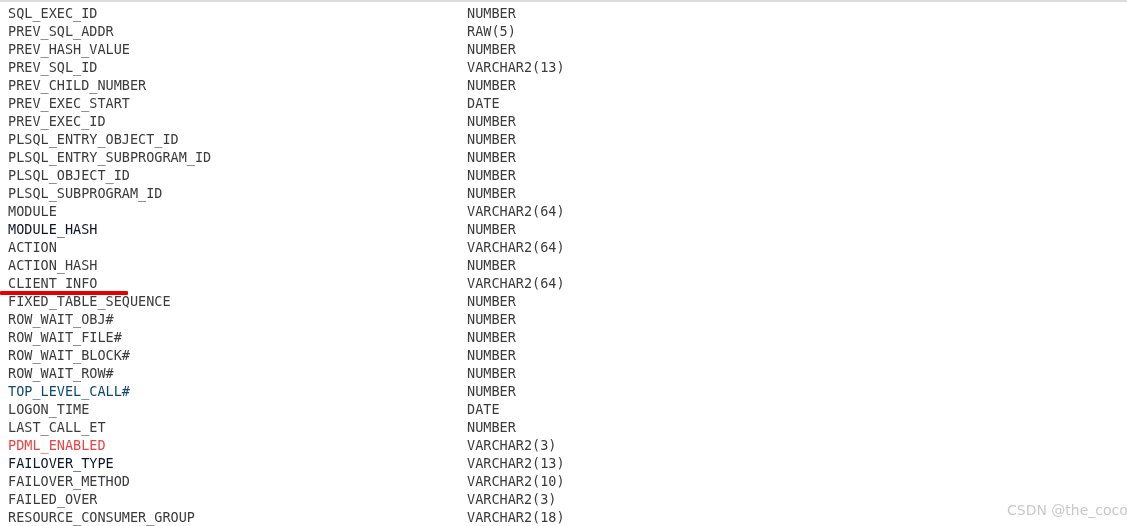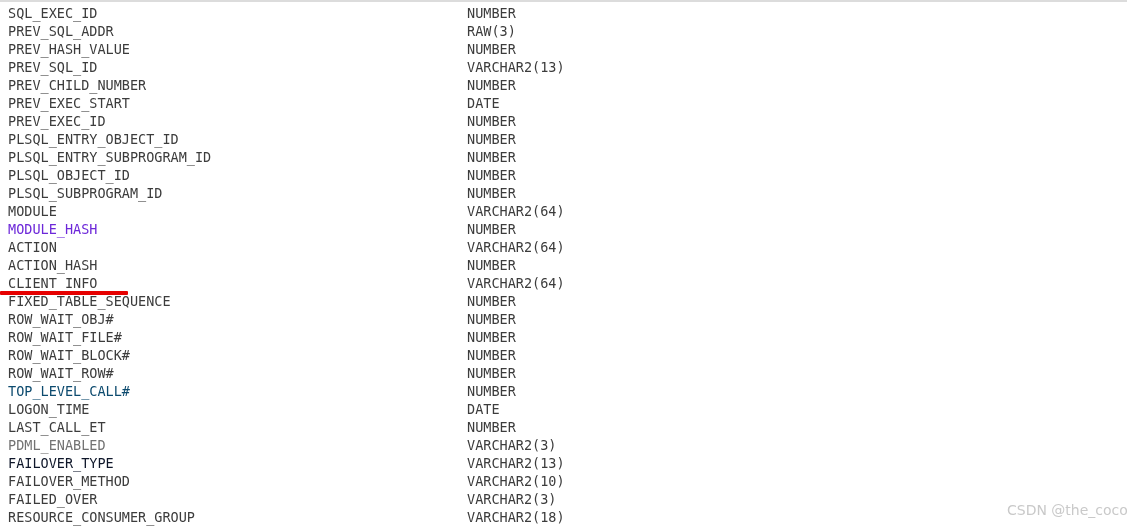--- a/index.html
+++ b/index.html
@@ -78,44 +78,44 @@
 </style>
 </head>
 <body>
 
 <div id="screen">
 
   <div id="top-rule" style="background: rgb(220, 220, 220);"></div>
 
   <div id="column-list">
       <div class="col-row"><span class="col-name" style="color: rgb(60, 60, 60);">SQL_EXEC_ID</span><span class="col-type" style="color: rgb(60, 60, 60);">NUMBER</span></div>
-      <div class="col-row"><span class="col-name" style="color: rgb(60, 60, 60);">PREV_SQL_ADDR</span><span class="col-type" style="color: rgb(60, 60, 60);">RAW(3)</span></div>
+      <div class="col-row"><span class="col-name" style="color: rgb(60, 60, 60);">PREV_SQL_ADDR</span><span class="col-type" style="color: rgb(60, 60, 60);">RAW(5)</span></div>
       <div class="col-row"><span class="col-name" style="color: rgb(60, 60, 60);">PREV_HASH_VALUE</span><span class="col-type" style="color: rgb(60, 60, 60);">NUMBER</span></div>
       <div class="col-row"><span class="col-name" style="color: rgb(60, 60, 60);">PREV_SQL_ID</span><span class="col-type" style="color: rgb(60, 60, 60);">VARCHAR2(13)</span></div>
       <div class="col-row"><span class="col-name" style="color: rgb(60, 60, 60);">PREV_CHILD_NUMBER</span><span class="col-type" style="color: rgb(60, 60, 60);">NUMBER</span></div>
       <div class="col-row"><span class="col-name" style="color: rgb(60, 60, 60);">PREV_EXEC_START</span><span class="col-type" style="color: rgb(60, 60, 60);">DATE</span></div>
       <div class="col-row"><span class="col-name" style="color: rgb(60, 60, 60);">PREV_EXEC_ID</span><span class="col-type" style="color: rgb(60, 60, 60);">NUMBER</span></div>
       <div class="col-row"><span class="col-name" style="color: rgb(60, 60, 60);">PLSQL_ENTRY_OBJECT_ID</span><span class="col-type" style="color: rgb(60, 60, 60);">NUMBER</span></div>
       <div class="col-row"><span class="col-name" style="color: rgb(60, 60, 60);">PLSQL_ENTRY_SUBPROGRAM_ID</span><span class="col-type" style="color: rgb(60, 60, 60);">NUMBER</span></div>
       <div class="col-row"><span class="col-name" style="color: rgb(60, 60, 60);">PLSQL_OBJECT_ID</span><span class="col-type" style="color: rgb(60, 60, 60);">NUMBER</span></div>
       <div class="col-row"><span class="col-name" style="color: rgb(60, 60, 60);">PLSQL_SUBPROGRAM_ID</span><span class="col-type" style="color: rgb(60, 60, 60);">NUMBER</span></div>
       <div class="col-row"><span class="col-name" style="color: rgb(60, 60, 60);">MODULE</span><span class="col-type" style="color: rgb(60, 60, 60);">VARCHAR2(64)</span></div>
-      <div class="col-row"><span class="col-name" style="color: #6d28d9;">MODULE_HASH</span><span class="col-type" style="color: rgb(60, 60, 60);">NUMBER</span></div>
+      <div class="col-row"><span class="col-name" style="color: #0f172a;">MODULE_HASH</span><span class="col-type" style="color: rgb(60, 60, 60);">NUMBER</span></div>
       <div class="col-row"><span class="col-name" style="color: rgb(60, 60, 60);">ACTION</span><span class="col-type" style="color: rgb(60, 60, 60);">VARCHAR2(64)</span></div>
       <div class="col-row"><span class="col-name" style="color: rgb(60, 60, 60);">ACTION_HASH</span><span class="col-type" style="color: rgb(60, 60, 60);">NUMBER</span></div>
       <div class="col-row"><span class="col-name" style="color: rgb(60, 60, 60);">CLIENT_INFO</span><span class="col-type" style="color: rgb(60, 60, 60);">VARCHAR2(64)</span></div>
       <div class="col-row"><span class="col-name" style="color: rgb(60, 60, 60);">FIXED_TABLE_SEQUENCE</span><span class="col-type" style="color: rgb(60, 60, 60);">NUMBER</span></div>
       <div class="col-row"><span class="col-name" style="color: rgb(60, 60, 60);">ROW_WAIT_OBJ#</span><span class="col-type" style="color: rgb(60, 60, 60);">NUMBER</span></div>
       <div class="col-row"><span class="col-name" style="color: rgb(60, 60, 60);">ROW_WAIT_FILE#</span><span class="col-type" style="color: rgb(60, 60, 60);">NUMBER</span></div>
       <div class="col-row"><span class="col-name" style="color: rgb(60, 60, 60);">ROW_WAIT_BLOCK#</span><span class="col-type" style="color: rgb(60, 60, 60);">NUMBER</span></div>
       <div class="col-row"><span class="col-name" style="color: rgb(60, 60, 60);">ROW_WAIT_ROW#</span><span class="col-type" style="color: rgb(60, 60, 60);">NUMBER</span></div>
       <div class="col-row"><span class="col-name" style="color: #0c4a6e;">TOP_LEVEL_CALL#</span><span class="col-type" style="color: rgb(60, 60, 60);">NUMBER</span></div>
       <div class="col-row"><span class="col-name" style="color: rgb(60, 60, 60);">LOGON_TIME</span><span class="col-type" style="color: rgb(60, 60, 60);">DATE</span></div>
       <div class="col-row"><span class="col-name" style="color: rgb(60, 60, 60);">LAST_CALL_ET</span><span class="col-type" style="color: rgb(60, 60, 60);">NUMBER</span></div>
-      <div class="col-row"><span class="col-name" style="color: #737373;">PDML_ENABLED</span><span class="col-type" style="color: rgb(60, 60, 60);">VARCHAR2(3)</span></div>
+      <div class="col-row"><span class="col-name" style="color: #ef4444;">PDML_ENABLED</span><span class="col-type" style="color: rgb(60, 60, 60);">VARCHAR2(3)</span></div>
       <div class="col-row"><span class="col-name" style="color: #0f172a;">FAILOVER_TYPE</span><span class="col-type" style="color: rgb(60, 60, 60);">VARCHAR2(13)</span></div>
       <div class="col-row"><span class="col-name" style="color: rgb(60, 60, 60);">FAILOVER_METHOD</span><span class="col-type" style="color: rgb(60, 60, 60);">VARCHAR2(10)</span></div>
       <div class="col-row"><span class="col-name" style="color: rgb(60, 60, 60);">FAILED_OVER</span><span class="col-type" style="color: rgb(60, 60, 60);">VARCHAR2(3)</span></div>
       <div class="col-row"><span class="col-name" style="color: rgb(60, 60, 60);">RESOURCE_CONSUMER_GROUP</span><span class="col-type" style="color: rgb(60, 60, 60);">VARCHAR2(18)</span></div>
     </div>
 
   <div id="highlight-underline" style="background: rgb(230, 0, 0);"></div>
 
   <div id="watermark" style="color: rgb(201, 201, 201);">CSDN @the_coco</div>
 

